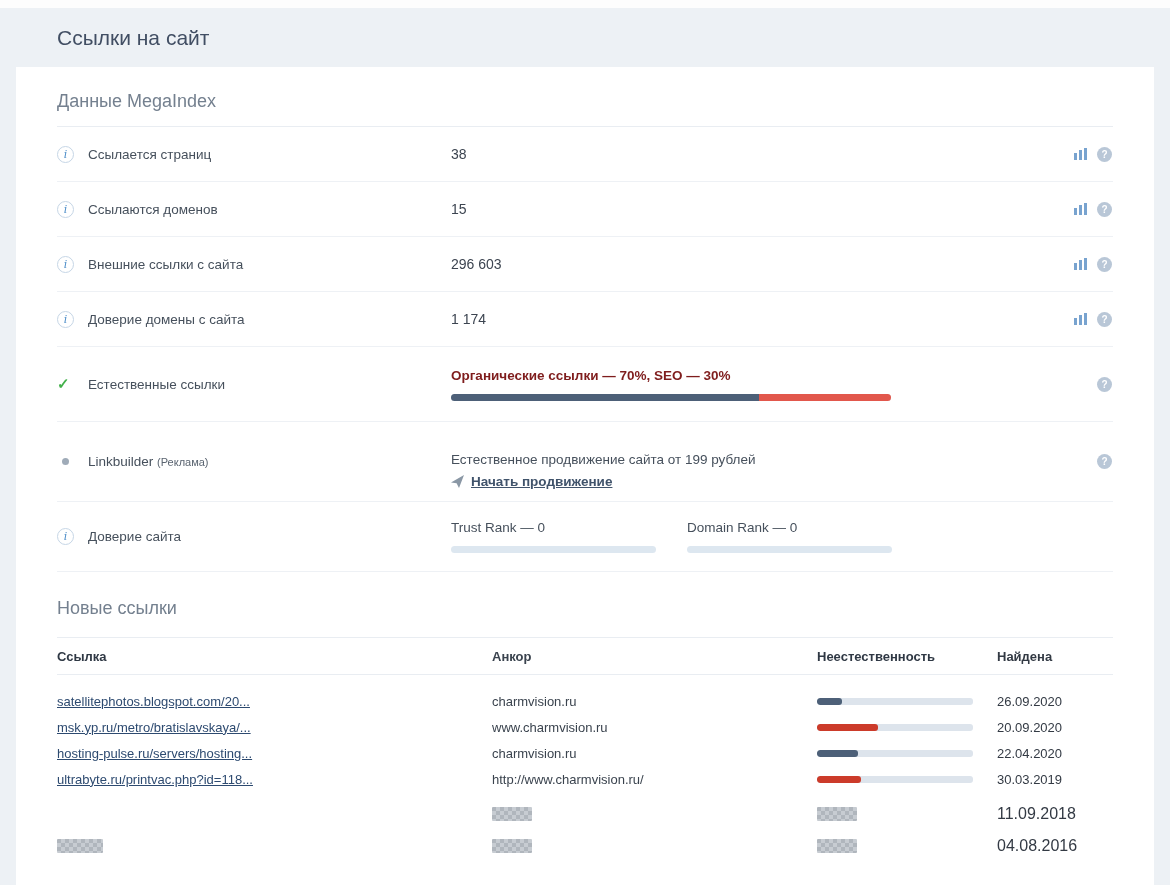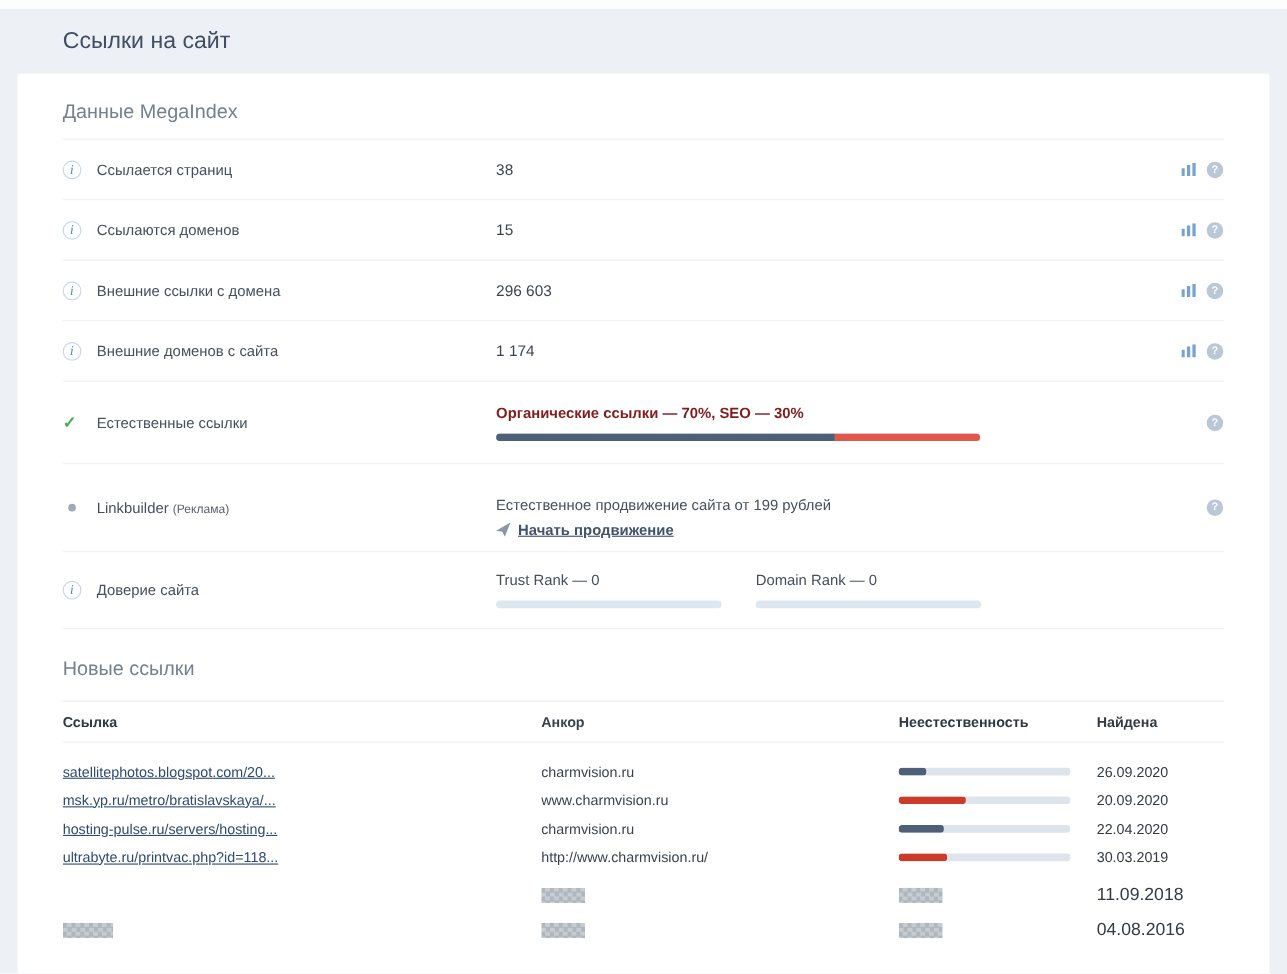--- a/index.html
+++ b/index.html
@@ -140,39 +140,39 @@
           </svg>
         </span>
       <span class="q-icon">?</span>
     </span>
   </div>
 
   <div class="stat-row">
     <span class="icon-col">
         <span class="info-icon">i</span>
       </span>
-    <span class="label-col">Внешние ссылки с домена</span>
+    <span class="label-col">Внешние ссылки с сайта</span>
     <span class="value-col">296 603</span>
     <span class="row-icons">
       <span class="chart-icon">
           <svg width="14" height="12" viewBox="0 0 14 12" fill="#78a3cf">
             <rect x="0" y="5" width="3" height="7"></rect>
             <rect x="5" y="2" width="3" height="10"></rect>
             <rect x="10" y="0" width="3" height="12"></rect>
           </svg>
         </span>
       <span class="q-icon">?</span>
     </span>
   </div>
 
   <div class="stat-row">
     <span class="icon-col">
         <span class="info-icon">i</span>
       </span>
-    <span class="label-col">Внешние доменов с сайта</span>
+    <span class="label-col">Доверие домены с сайта</span>
     <span class="value-col">1 174</span>
     <span class="row-icons">
       <span class="chart-icon">
           <svg width="14" height="12" viewBox="0 0 14 12" fill="#78a3cf">
             <rect x="0" y="5" width="3" height="7"></rect>
             <rect x="5" y="2" width="3" height="10"></rect>
             <rect x="10" y="0" width="3" height="12"></rect>
           </svg>
         </span>
       <span class="q-icon">?</span>

